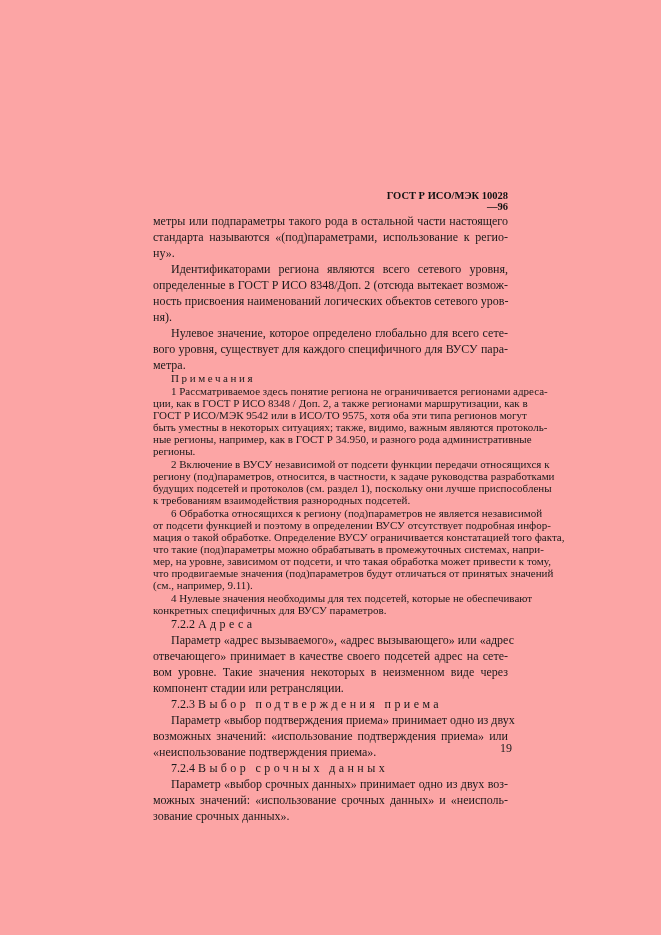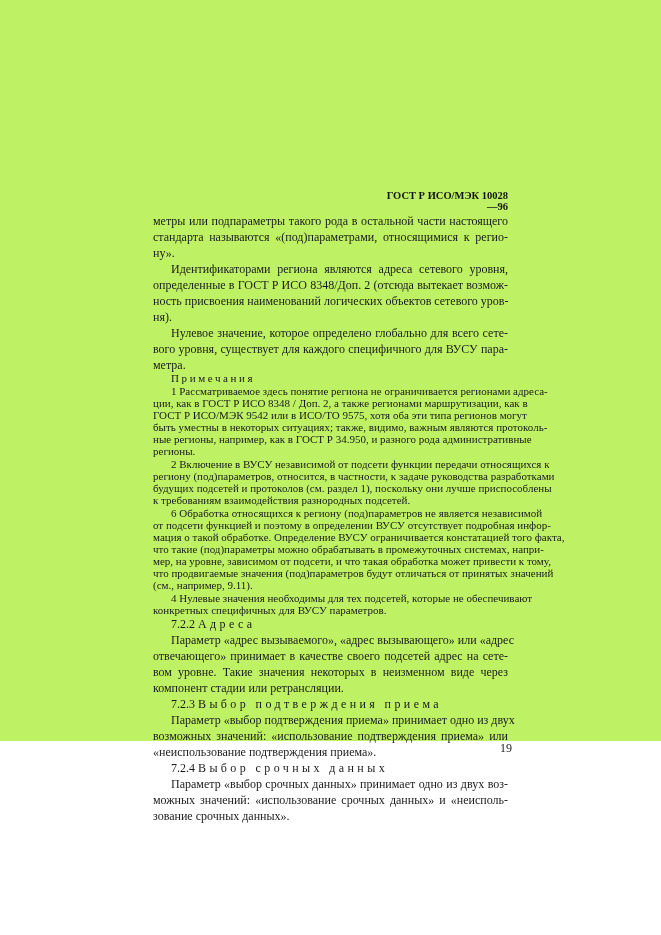--- a/index.html
+++ b/index.html
@@ -1,17 +1,17 @@
 <!DOCTYPE html>
 <html><head>
   <meta charset="utf-8">
   <style>
     html, body { margin: 0; padding: 0; background: #ffffff; }
     body { width: 661px; height: 935px; position: relative; overflow: hidden; }
-    .page { position: absolute; left: 0; top: 0; width: 661px; height: 741px; background: #bef264; }
+    .page { position: absolute; left: 0; top: 0; width: 661px; height: 935px; background: #fca5a5; }
     .ln { position: absolute; left: 153px; width: 355px; white-space: nowrap; color: #1a1a1a;
           font-family: "Liberation Serif", "DejaVu Serif", serif; text-align: justify; text-align-last: justify; }
     .ln.last { text-align-last: left; }
     .main { font-size: 12px; line-height: 16px; height: 16px; }
     .note { font-size: 11px; line-height: 12px; height: 12px; }
     .header { position: absolute; top: 190px; left: 378px; width: 130px; text-align: right;
               font-family: "Liberation Serif", serif; font-weight: bold; font-size: 10.5px; color: #111; }
     .pageno { position: absolute; top: 741px; left: 500px; font-family: "Liberation Serif", serif;
               font-size: 12px; color: #222; }
     .spaced { letter-spacing: 3.4px; }
@@ -19,26 +19,26 @@
   </style>
 </head>
 <body>
 
 <div class="page">
 
   <div class="header">ГОСТ Р ИСО/МЭК 10028—96</div>
 
   <div>
     <div class="ln main" style="top:213px">метры или подпараметры такого рода в остальной части настоящего</div>
-    <div class="ln main" style="top:229px">стандарта называются «(под)параметрами, относящимися к регио-</div>
+    <div class="ln main" style="top:229px">стандарта называются «(под)параметрами, использование к регио-</div>
     <div class="ln main last" style="top:245px">ну».</div>
   </div>
 
   <div>
-    <div class="ln main" style="top:261px; left:171px; width:337px">Идентификаторами региона являются адреса сетевого уровня,</div>
+    <div class="ln main" style="top:261px; left:171px; width:337px">Идентификаторами региона являются всего сетевого уровня,</div>
     <div class="ln main" style="top:277px">определенные в ГОСТ Р ИСО 8348/Доп. 2 (отсюда вытекает возмож-</div>
     <div class="ln main" style="top:293px">ность присвоения наименований логических объектов сетевого уров-</div>
     <div class="ln main last" style="top:309px">ня).</div>
   </div>
 
   <div>
     <div class="ln main" style="top:325px; left:171px; width:337px">Нулевое значение, которое определено глобально для всего сете-</div>
     <div class="ln main" style="top:341px">вого уровня, существует для каждого специфичного для ВУСУ пара-</div>
     <div class="ln main last" style="top:357px">метра.</div>
   </div>

